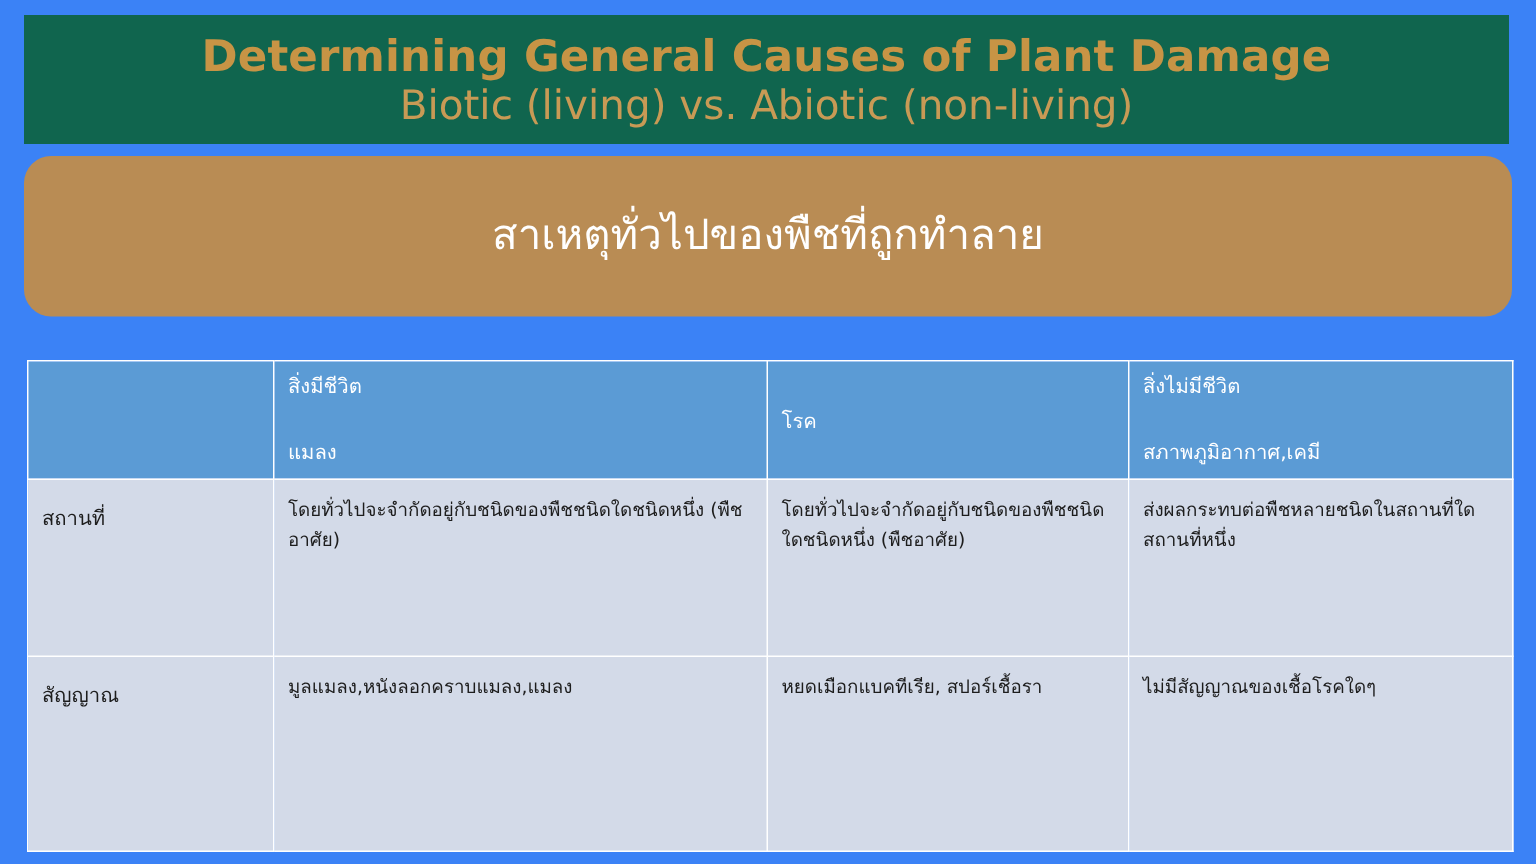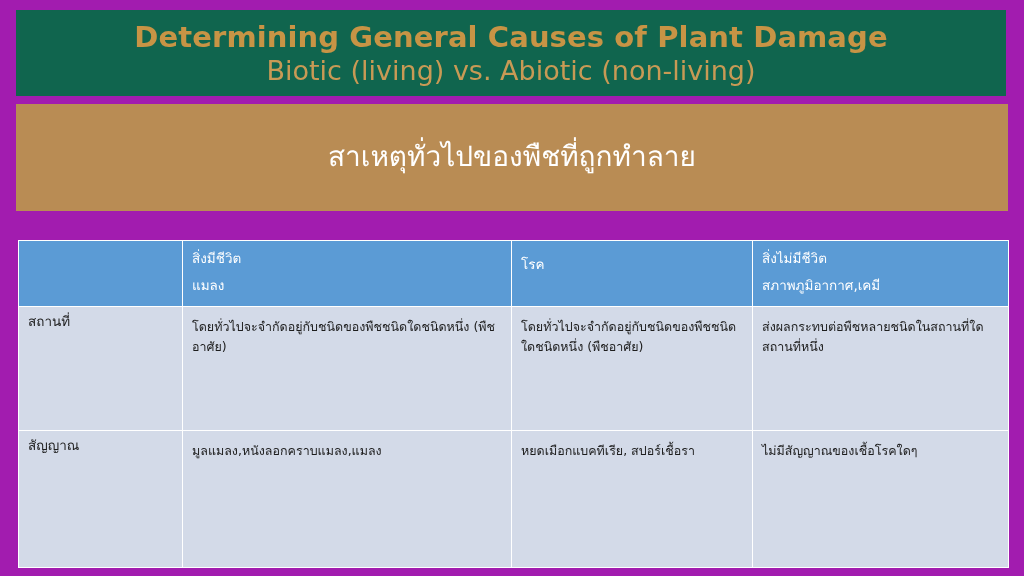--- a/index.html
+++ b/index.html
@@ -11,21 +11,21 @@
     height: 576px;
     overflow: hidden;
     background: #343d4a;
     font-family: "DejaVu Sans", "Liberation Sans", sans-serif;
   }
 
   .slide {
     position: relative;
     width: 1024px;
     height: 576px;
-    background: #a21caf;
+    background: #3b82f6;
   }
 
   
   .title-banner {
     position: absolute;
     left: 16px;
     top: 10px;
     width: 990px;
     height: 86px;
     background: #10654e;
@@ -61,20 +61,21 @@
     left: 16px;
     top: 104px;
     width: 992px;
     height: 107px;
     background: #b98c54;
     display: flex;
     flex-direction: row;
     align-items: center;
     justify-content: center;
     box-sizing: border-box;
+    border-radius: 18px;
   }
   .thai-line {
     color: #ffffff;
     font-size: 28px;
     line-height: 1.32;
     white-space: nowrap;
     text-align: center;
   }
 
   
@@ -110,29 +111,29 @@
     color: #ffffff;
     text-align: left;
     font-weight: normal;
     font-size: 13.5px;
     height: 66px;
     vertical-align: top;
     padding-top: 7px;
   }
   .hdr-row th.empty-head { background: #5b9bd5; }
   .hdr-l1 { display: block; line-height: 1.55; }
-  .hdr-l2 { display: block; line-height: 1.55; margin-top: 6px; }
+  .hdr-l2 { display: block; line-height: 1.55; margin-top: 23px; }
 
   tr.row-a td { background: #d3dae8; }
   tr.row-b td { background: #e8ecf4; }
 
   td.label-cell {
     font-size: 13.5px;
     color: #1d1d1d;
-    padding-top: 4px;
+    padding-top: 16px;
     line-height: 1.5;
   }
   td.body-cell {
     font-size: 12.5px;
     color: #1d1d1d;
     line-height: 1.62;
     padding-top: 10px;
   }
 
   tr.r1 td { height: 80px; }

